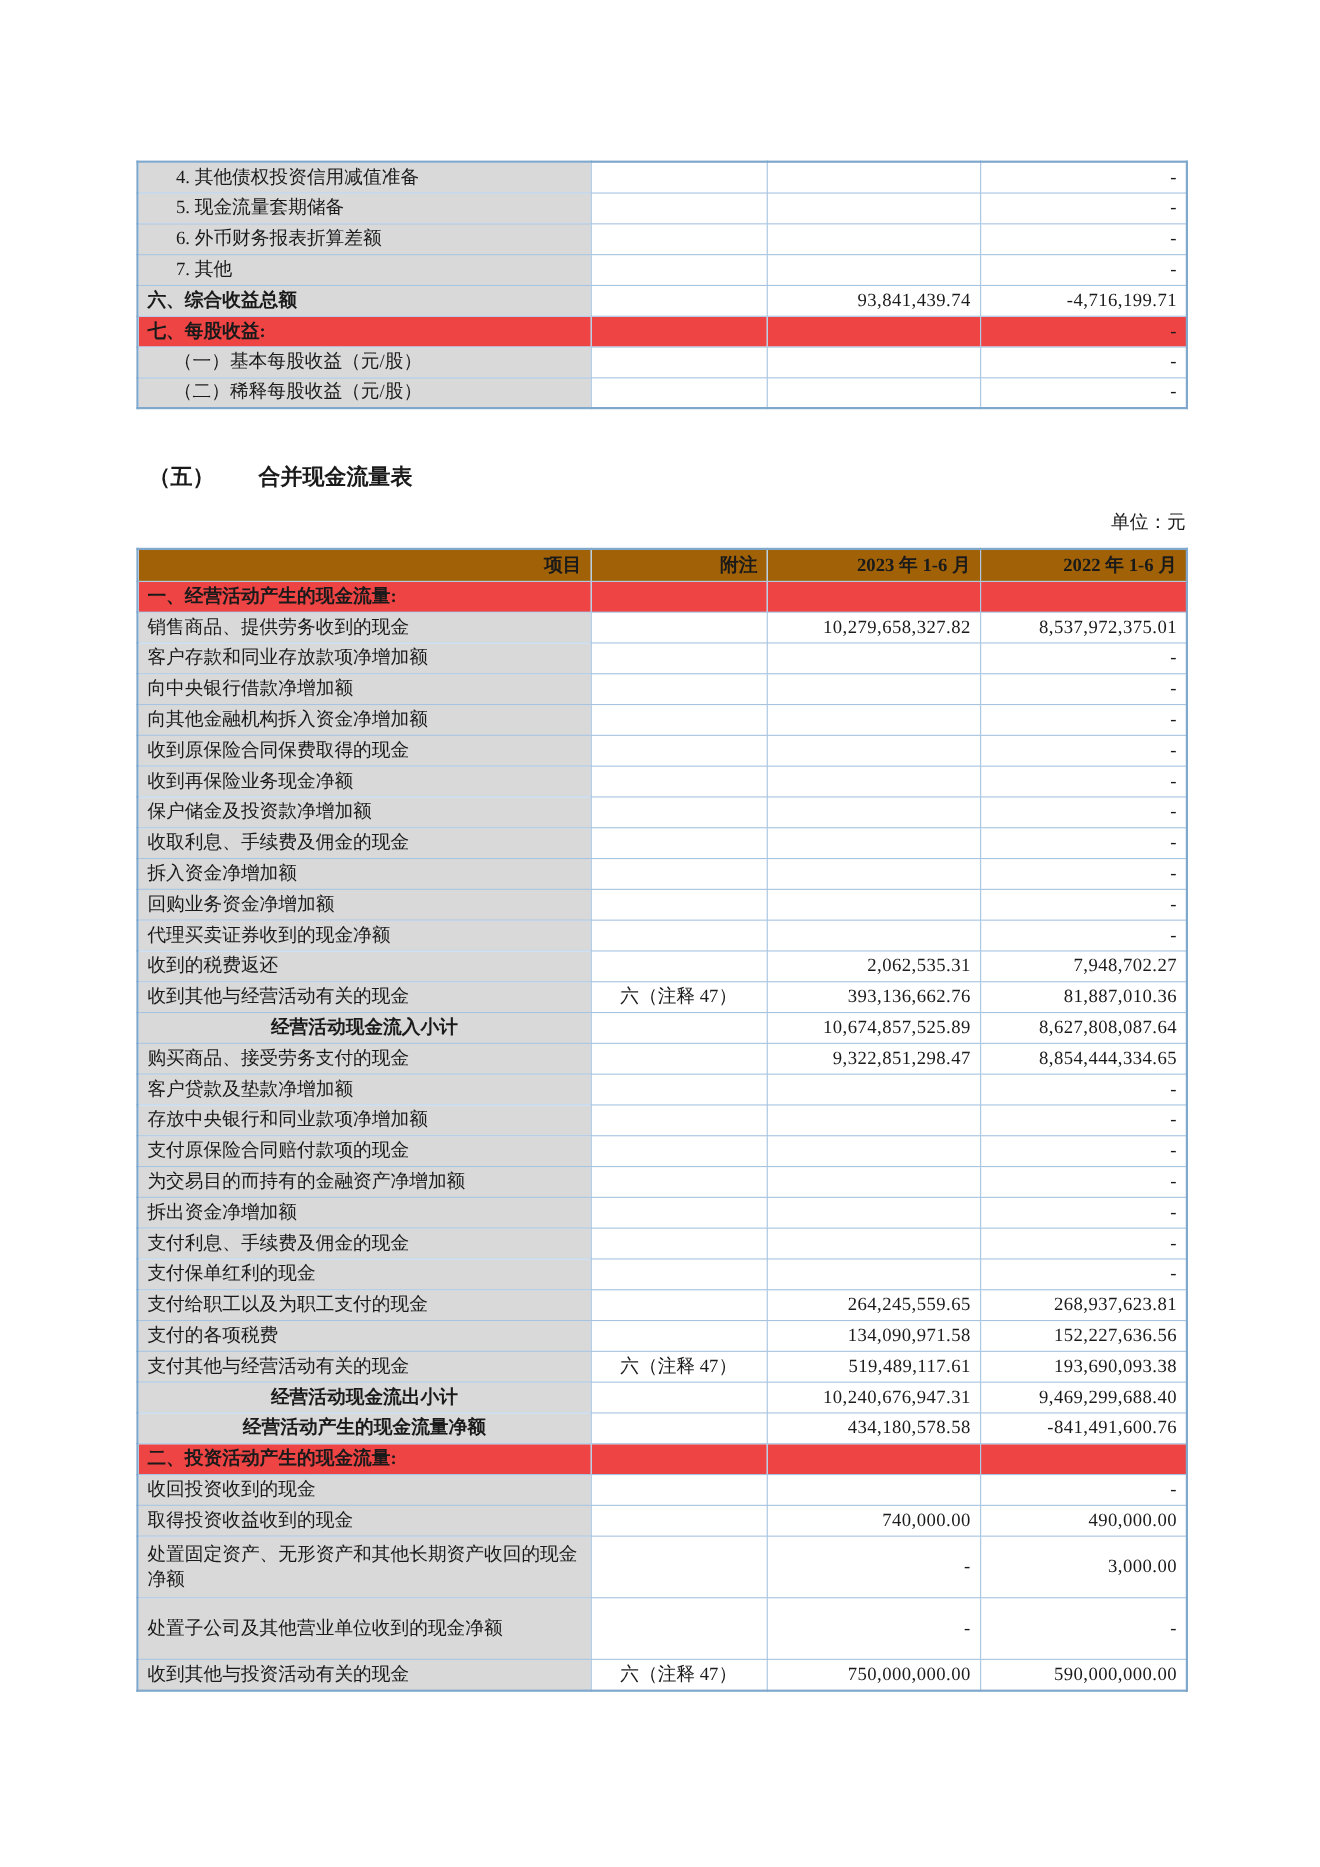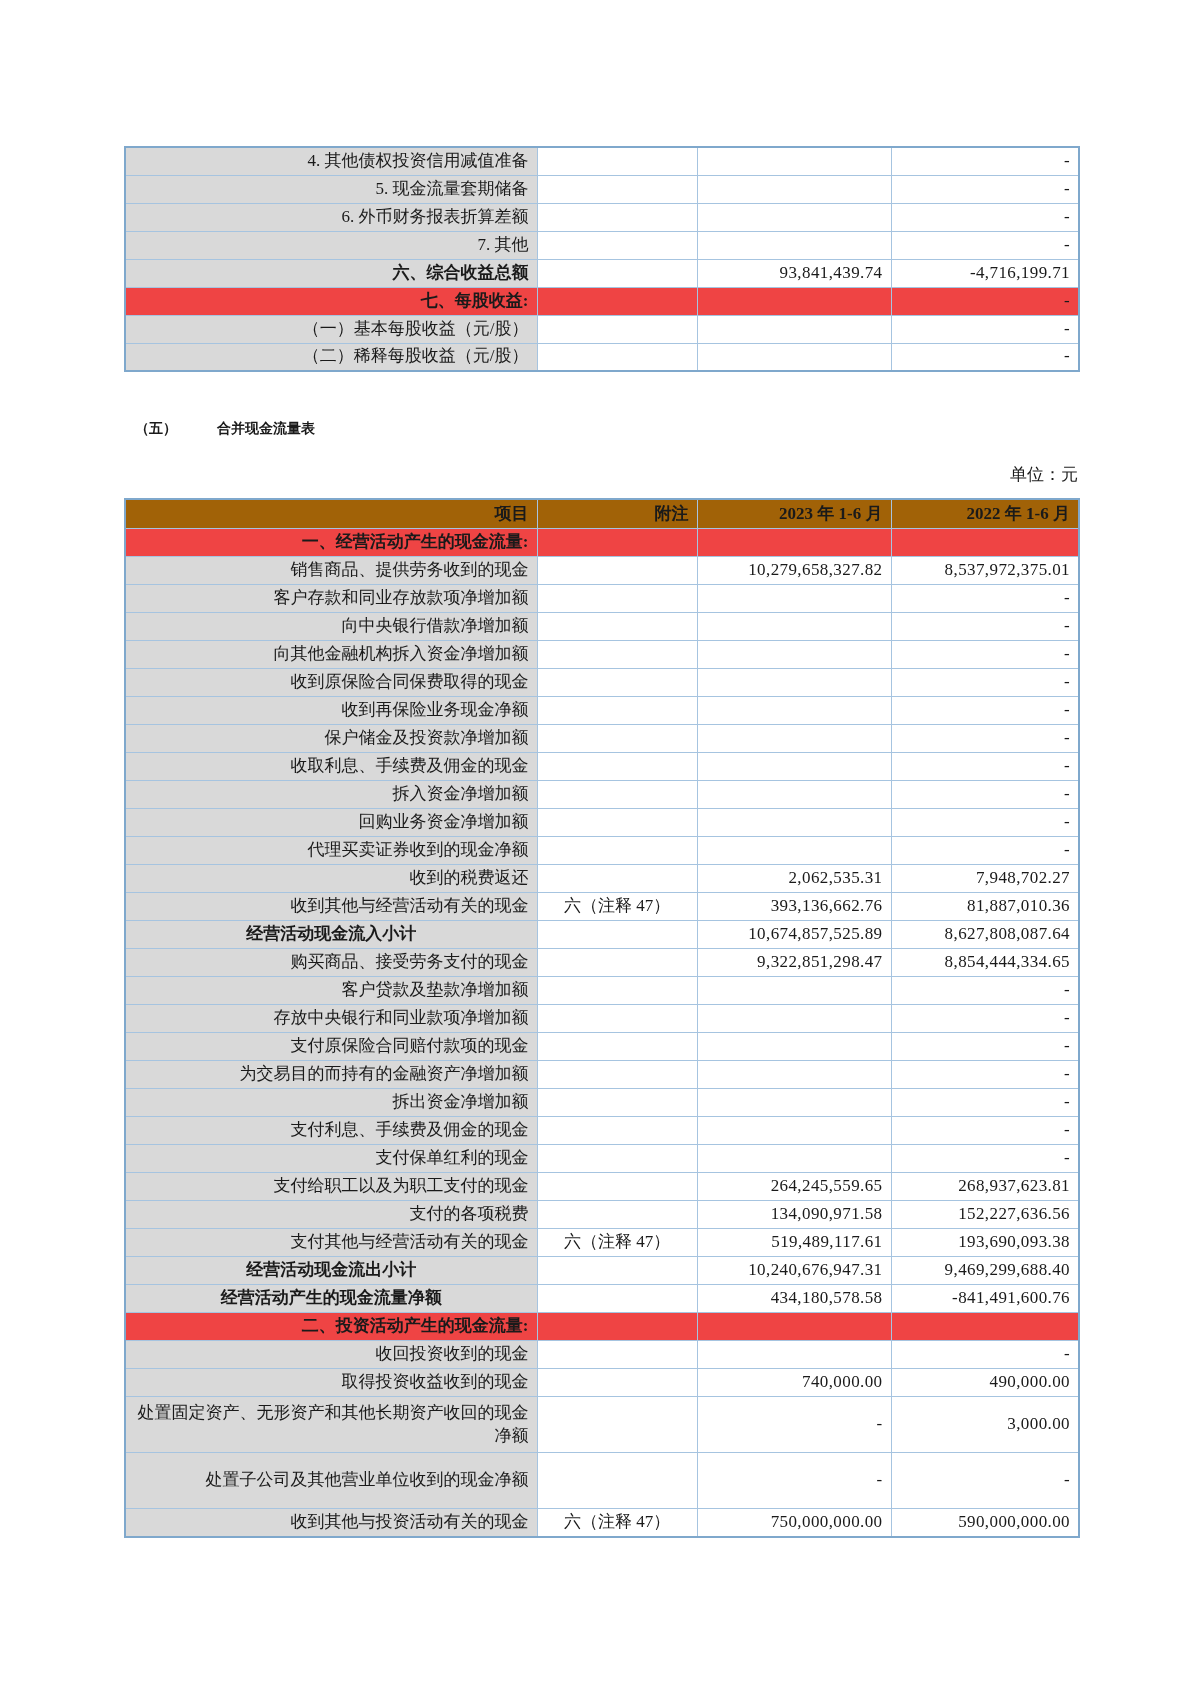--- a/index.html
+++ b/index.html
@@ -15,34 +15,34 @@
   #income-table-tail{top:146px;}
   #cash-flow-table{top:498px;}
   col.c1{width:412px;} col.c2{width:160px;} col.c3{width:194px;} col.c4{width:188px;}
   .fin th,.fin td{
     border:1px solid #a6c4e0;font-size:17px;line-height:1.35;
     padding:1px 8px;overflow:hidden;vertical-align:middle;
   }
   .fin th{background:#a16207;font-weight:bold;text-align:right;height:26px;}
   .fin tr{height:28px;}
   .fin tr.tall{height:56px;}
-  .c-label{text-align:right;padding-left:11px;}
+  .c-label{text-align:left;padding-left:11px;}
   .c-note{text-align:center;}
   .c-num{text-align:right;padding-right:16px;letter-spacing:0.4px;white-space:nowrap;}
   
   tr.item .c-label,tr.item-indent .c-label,tr.item-paren .c-label,
   tr.total .c-label,tr.subtotal .c-label{background:#d9d9d9;}
   tr.section td{background:#ef4444;}
   tr.item-indent .c-label{padding-left:34px;}
-  tr.item-paren .c-label{padding-left:16px;}
+  tr.item-paren .c-label{padding-left:32px;}
   tr.total .c-label,tr.section .c-label,tr.subtotal .c-label{font-weight:bold;}
   tr.subtotal .c-label{text-align:center;padding-left:8px;margin-top:48px;}
   
   .section-title{
-    position:absolute;left:135px;top:420px;font-size:14px;font-weight:bold;white-space:nowrap;
+    position:absolute;left:135px;top:420px;font-size:20px;font-weight:bold;white-space:nowrap;
   }
   .section-title .idx{margin-right:40px;}
   .unit-label{
     position:absolute;left:124px;top:463px;width:954px;text-align:right;
     font-size:17px;white-space:nowrap;
   }
 </style>
 </head>
 <body>
 

